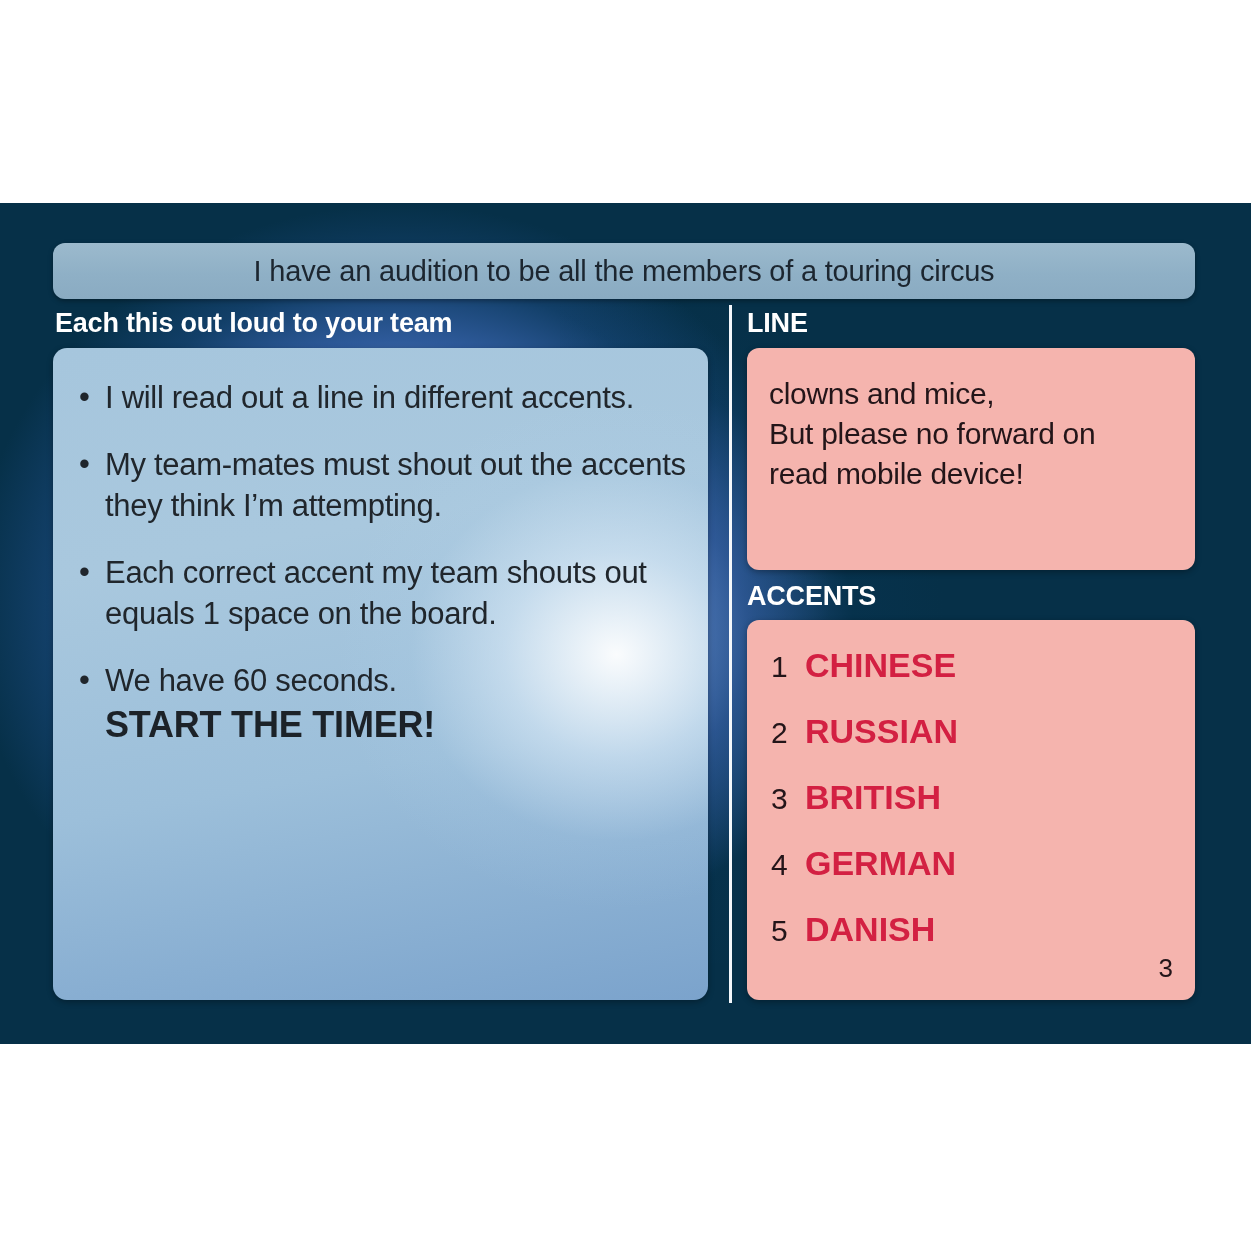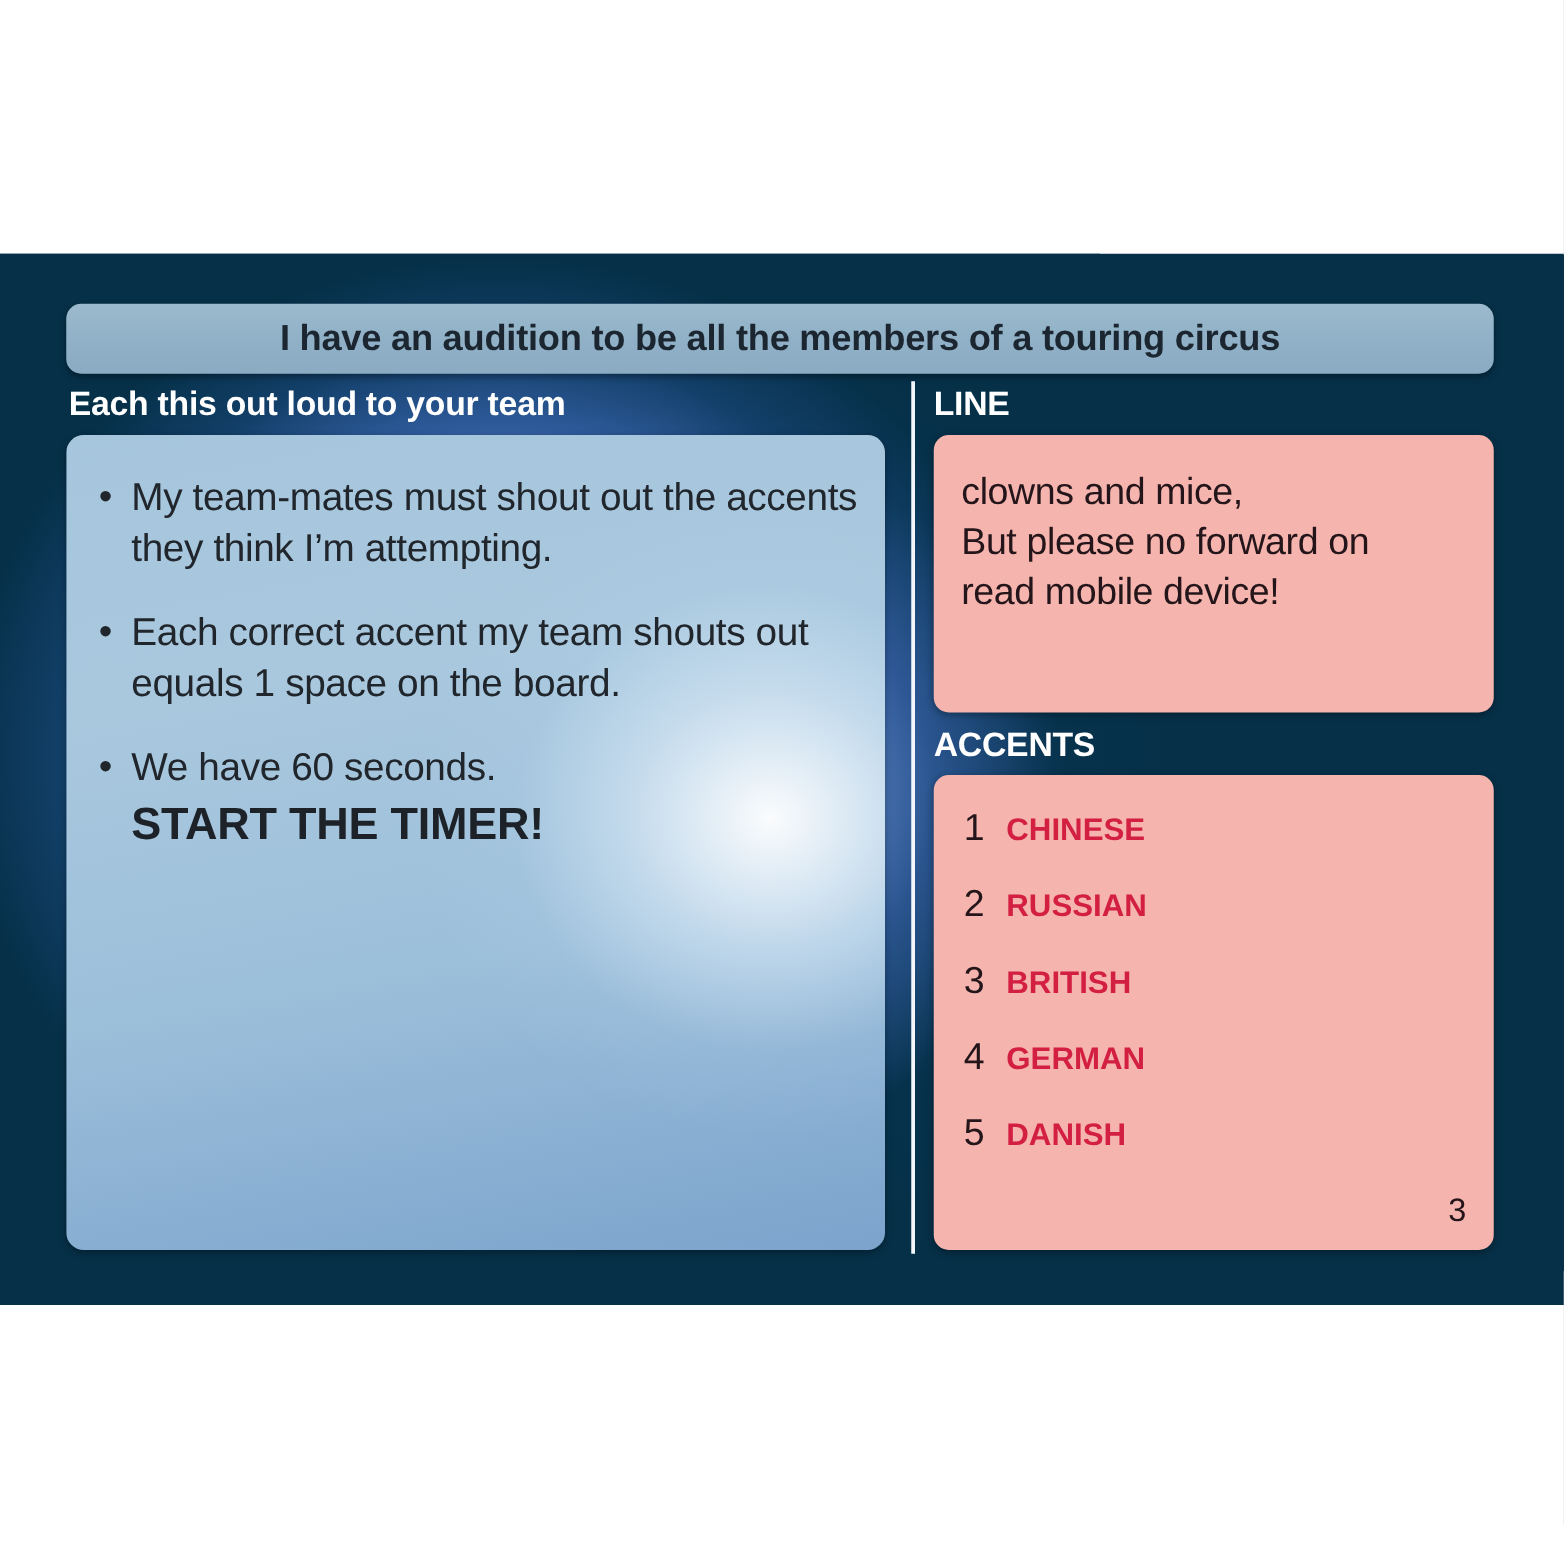--- a/index.html
+++ b/index.html
@@ -65,21 +65,21 @@
     border-radius: 12px;
     display: flex;
     align-items: center;
     justify-content: center;
     box-shadow: 0 2px 5px rgba(0,0,0,0.35);
     box-sizing: border-box;
     padding: 0 16px;
   }
   .title-bar-text {
     font-size: 29px;
-    font-weight: bold;
+    font-weight: normal;
     color: #1c2630;
     letter-spacing: -0.2px;
     white-space: nowrap;
   }
 
   
   .col-heading {
     position: absolute;
     font-size: 27px;
     font-weight: bold;
@@ -189,21 +189,21 @@
   }
   .accent-row:last-child { margin-bottom: 0; }
   .accent-num {
     font-size: 30px;
     color: #231519;
     width: 34px;
     flex: 0 0 34px;
     letter-spacing: -0.3px;
   }
   .accent-name {
-    font-size: 25px;
+    font-size: 34px;
     font-weight: bold;
     color: #d32042;
     letter-spacing: 0px;
   }
   .page-number {
     position: absolute;
     right: 22px;
     bottom: 16px;
     font-size: 26px;
     color: #231519;
@@ -222,20 +222,23 @@
 </div>
 
 <div class="col-heading" id="left-heading">Each this out loud to your team</div>
 <div class="col-heading" id="line-heading">LINE</div>
 <div class="col-heading" id="accents-heading">ACCENTS</div>
 
 <div class="divider"></div>
 
 <div class="instructions-panel">
   <ul class="bullet-list">
+    <li class="bullet-item">
+      <span>I will read out a line in different accents.</span>
+    </li>
     <li class="bullet-item">
       <span>My team-mates must shout out the accents they think I’m attempting.</span>
     </li>
     <li class="bullet-item">
       <span>Each correct accent my team shouts out equals 1 space on the board.</span>
     </li>
     <li class="bullet-item">
       <span>We have 60 seconds.</span>
       <span class="bullet-emph">START THE TIMER!</span>
     </li>

